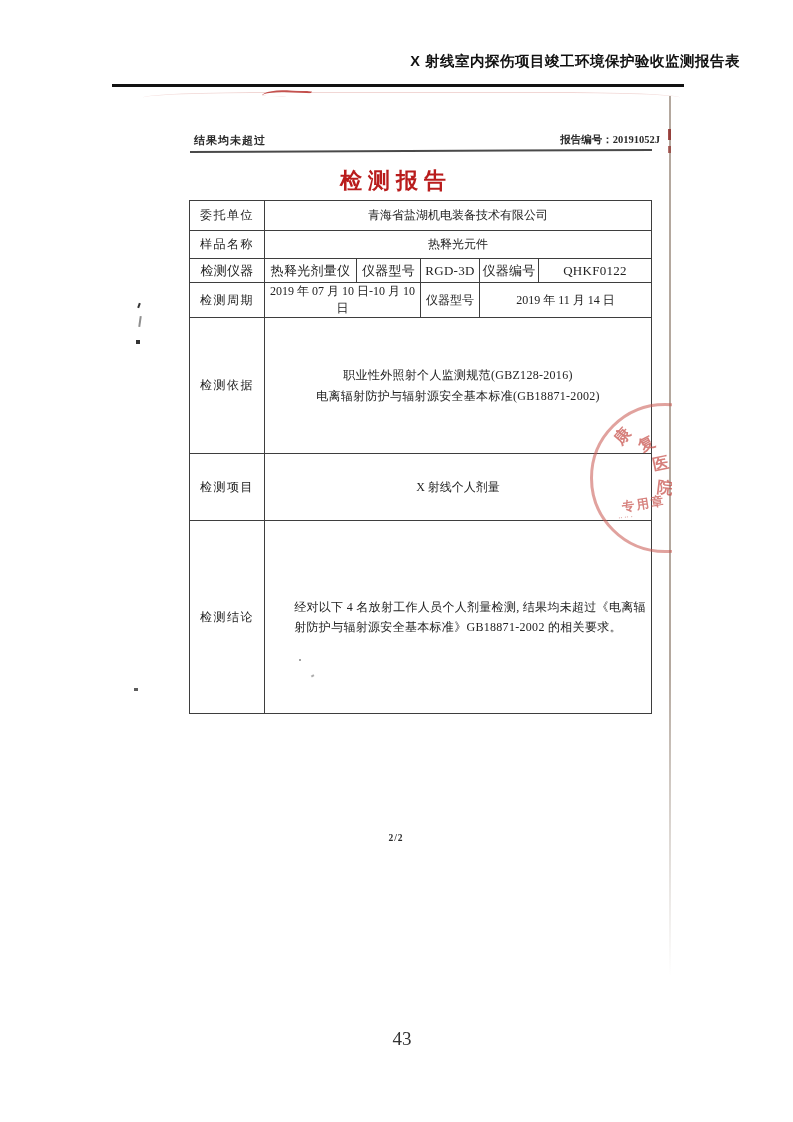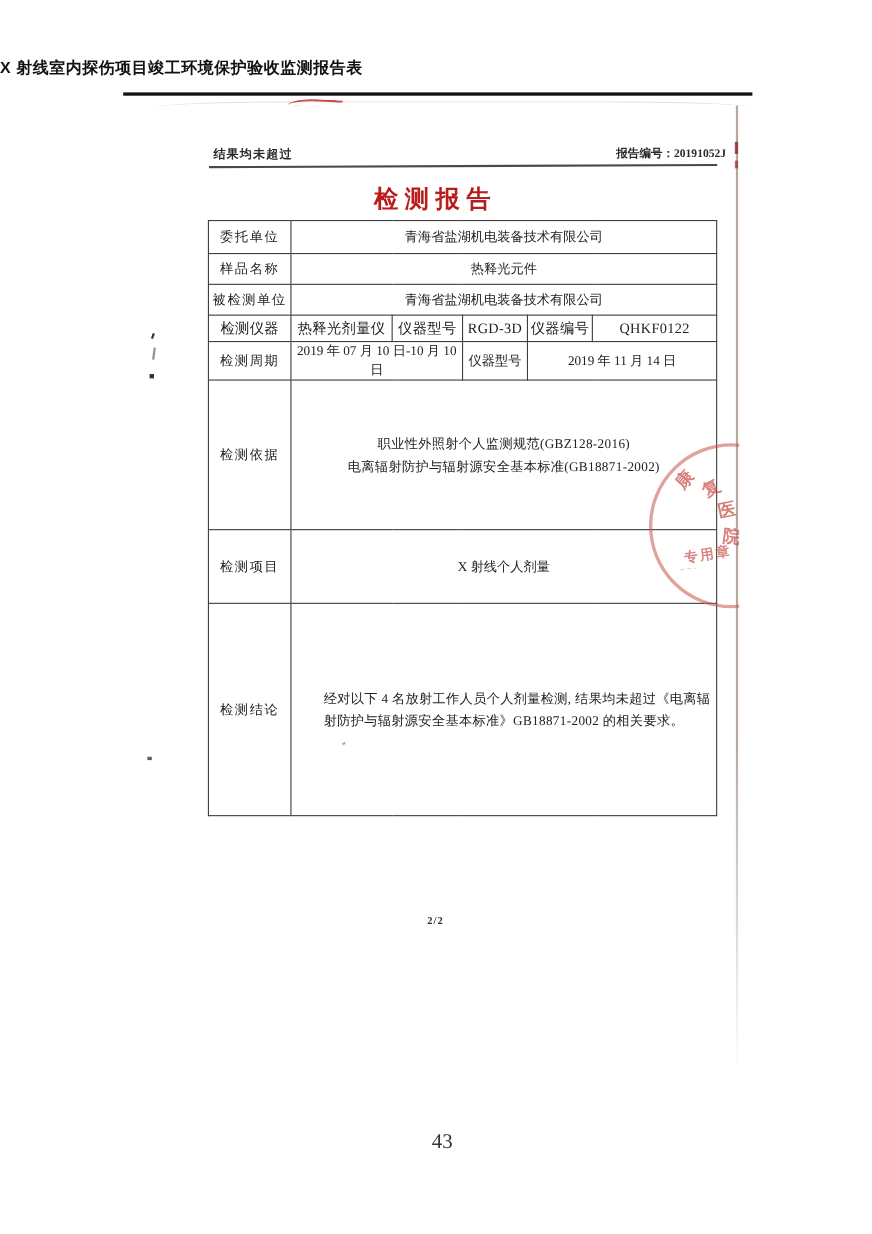--- a/index.html
+++ b/index.html
@@ -9,21 +9,21 @@
     position: relative;
     font-family: "Liberation Serif", "DejaVu Serif", serif;
     color: #1f1f1f;
     overflow: hidden;
   }
   .abs { position: absolute; }
 
   
   .doc-header {
     left: 0; top: 52px; width: 740px;
-    text-align: left;
+    text-align: right;
     font-family: "Liberation Sans", "DejaVu Sans", sans-serif;
     font-weight: bold; font-size: 14.5px; color: #111;
     letter-spacing: 0.5px;
   }
   .doc-header-rule {
     left: 112px; top: 84px; width: 572px; height: 2.5px;
     background: #121212;
   }
   
   .paper-curve {
@@ -179,24 +179,20 @@
     </colgroup>
     <tbody>
         <tr style="height:30px">
       <td class="lbl">委托单位</td>
       <td colspan="5" class="v-bottom">青海省盐湖机电装备技术有限公司</td>
     </tr>
     <tr style="height:28px">
       <td class="lbl">样品名称</td>
       <td colspan="5">热释光元件</td>
     </tr>
-    <tr style="height:28px">
-      <td class="lbl">被检测单位</td>
-      <td colspan="5" class="v-bottom">青海省盐湖机电装备技术有限公司</td>
-    </tr>
     <tr style="height:24px">
       <td class="lbl small-txt">检测仪器</td>
       <td class="small-txt">热释光剂量仪</td>
       <td class="small-txt">仪器型号</td>
       <td class="small-txt">RGD-3D</td>
       <td class="small-txt">仪器编号</td>
       <td class="small-txt">QHKF0122</td>
     </tr>
     <tr style="height:27px">
       <td class="lbl">检测周期</td>

